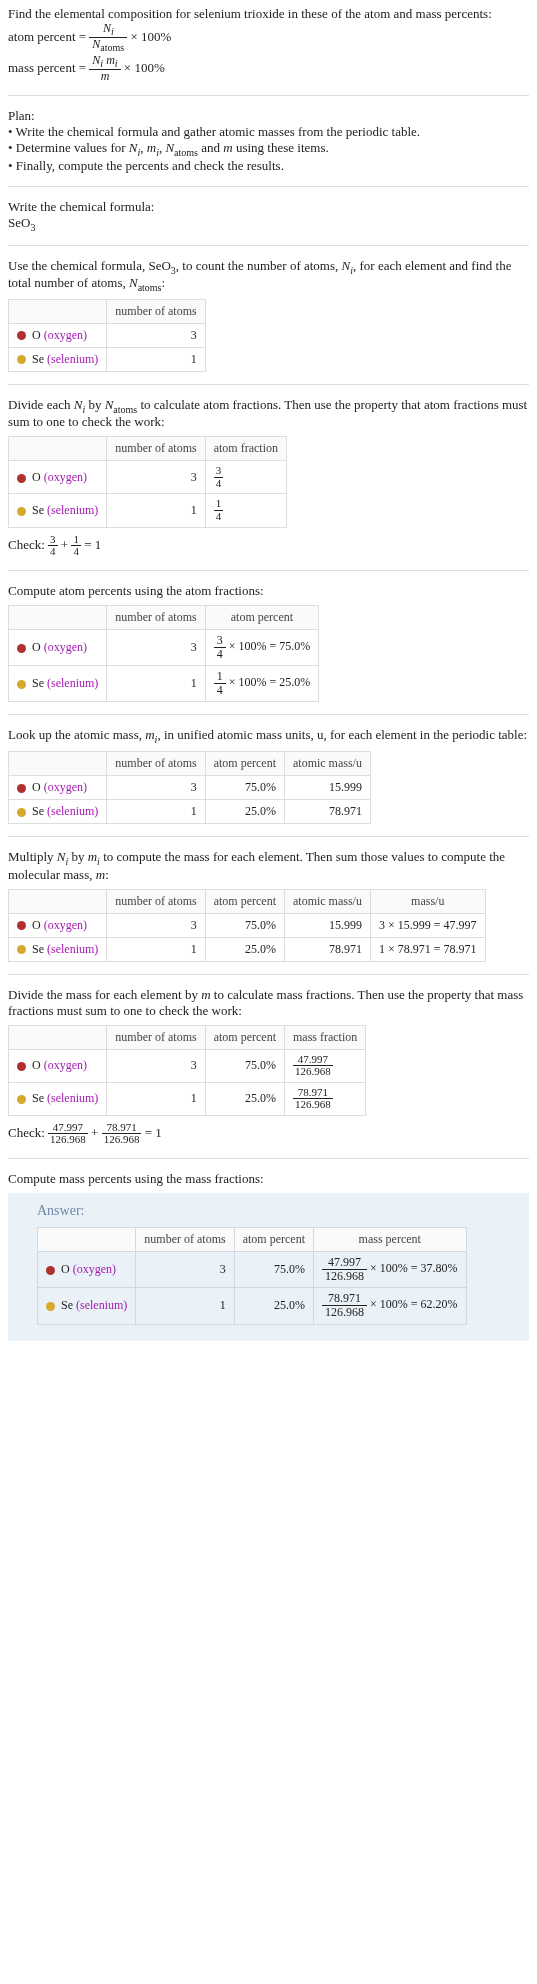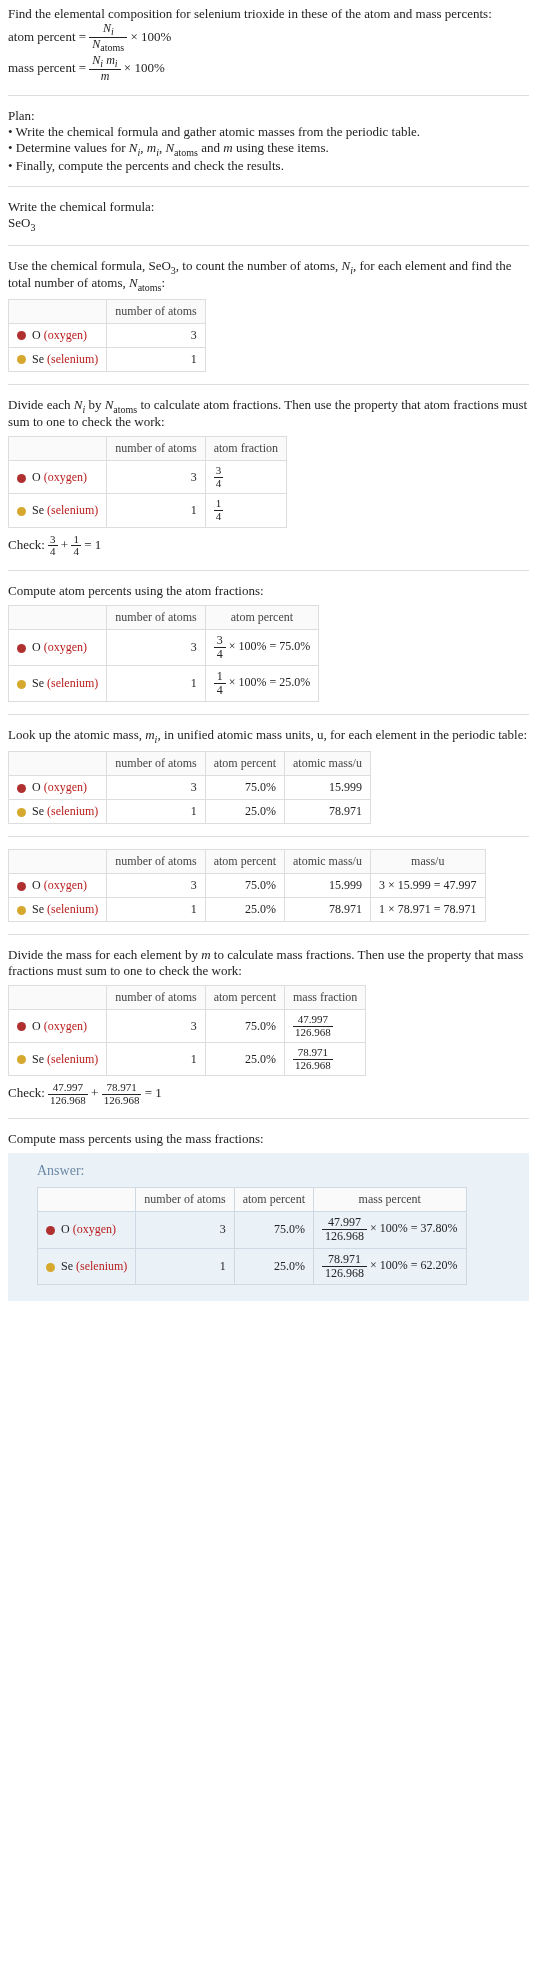--- a/index.html
+++ b/index.html
@@ -47,21 +47,21 @@
   td.num { text-align: right; }
   .dot {
     display: inline-block;
     width: 9px; height: 9px;
     border-radius: 50%;
     margin-right: 6px;
     vertical-align: middle;
   }
   .dot-o { background: #b03030; }
   .dot-se { background: #d6a82e; }
-  .elem-gray { color: #b91c1c; }
+  .elem-gray { color: #a21caf; }
   .answer-box {
     background: #eaf2f8;
     padding: 10px 29px;
     margin-top: 6px;
   }
   .answer-box .label {
     color: #6b88a6;
     font-size: 14px;
     margin-bottom: 8px;
   }
@@ -223,20 +223,23 @@
       <td class="num">1</td>
       <td class="num">25.0%</td>
       <td class="num">78.971</td>
     </tr>
   </tbody>
     </table>
 </div>
 <hr>
 
 <div class="section">
+  <div>
+    <span>Multiply </span><span class="math">N<span class="sub">i</span></span><span> by </span><span class="math">m<span class="sub">i</span></span><span> to compute the mass for each element. Then sum those values to compute the molecular mass, </span><span class="math">m</span><span>:</span>
+  </div>
   <table>
     <tbody>
         <tr>
           <th></th>
           <th>number of atoms</th>
           <th>atom percent</th>
           <th>atomic mass/u</th>
           <th>mass/u</th>
         </tr>
     <tr>

